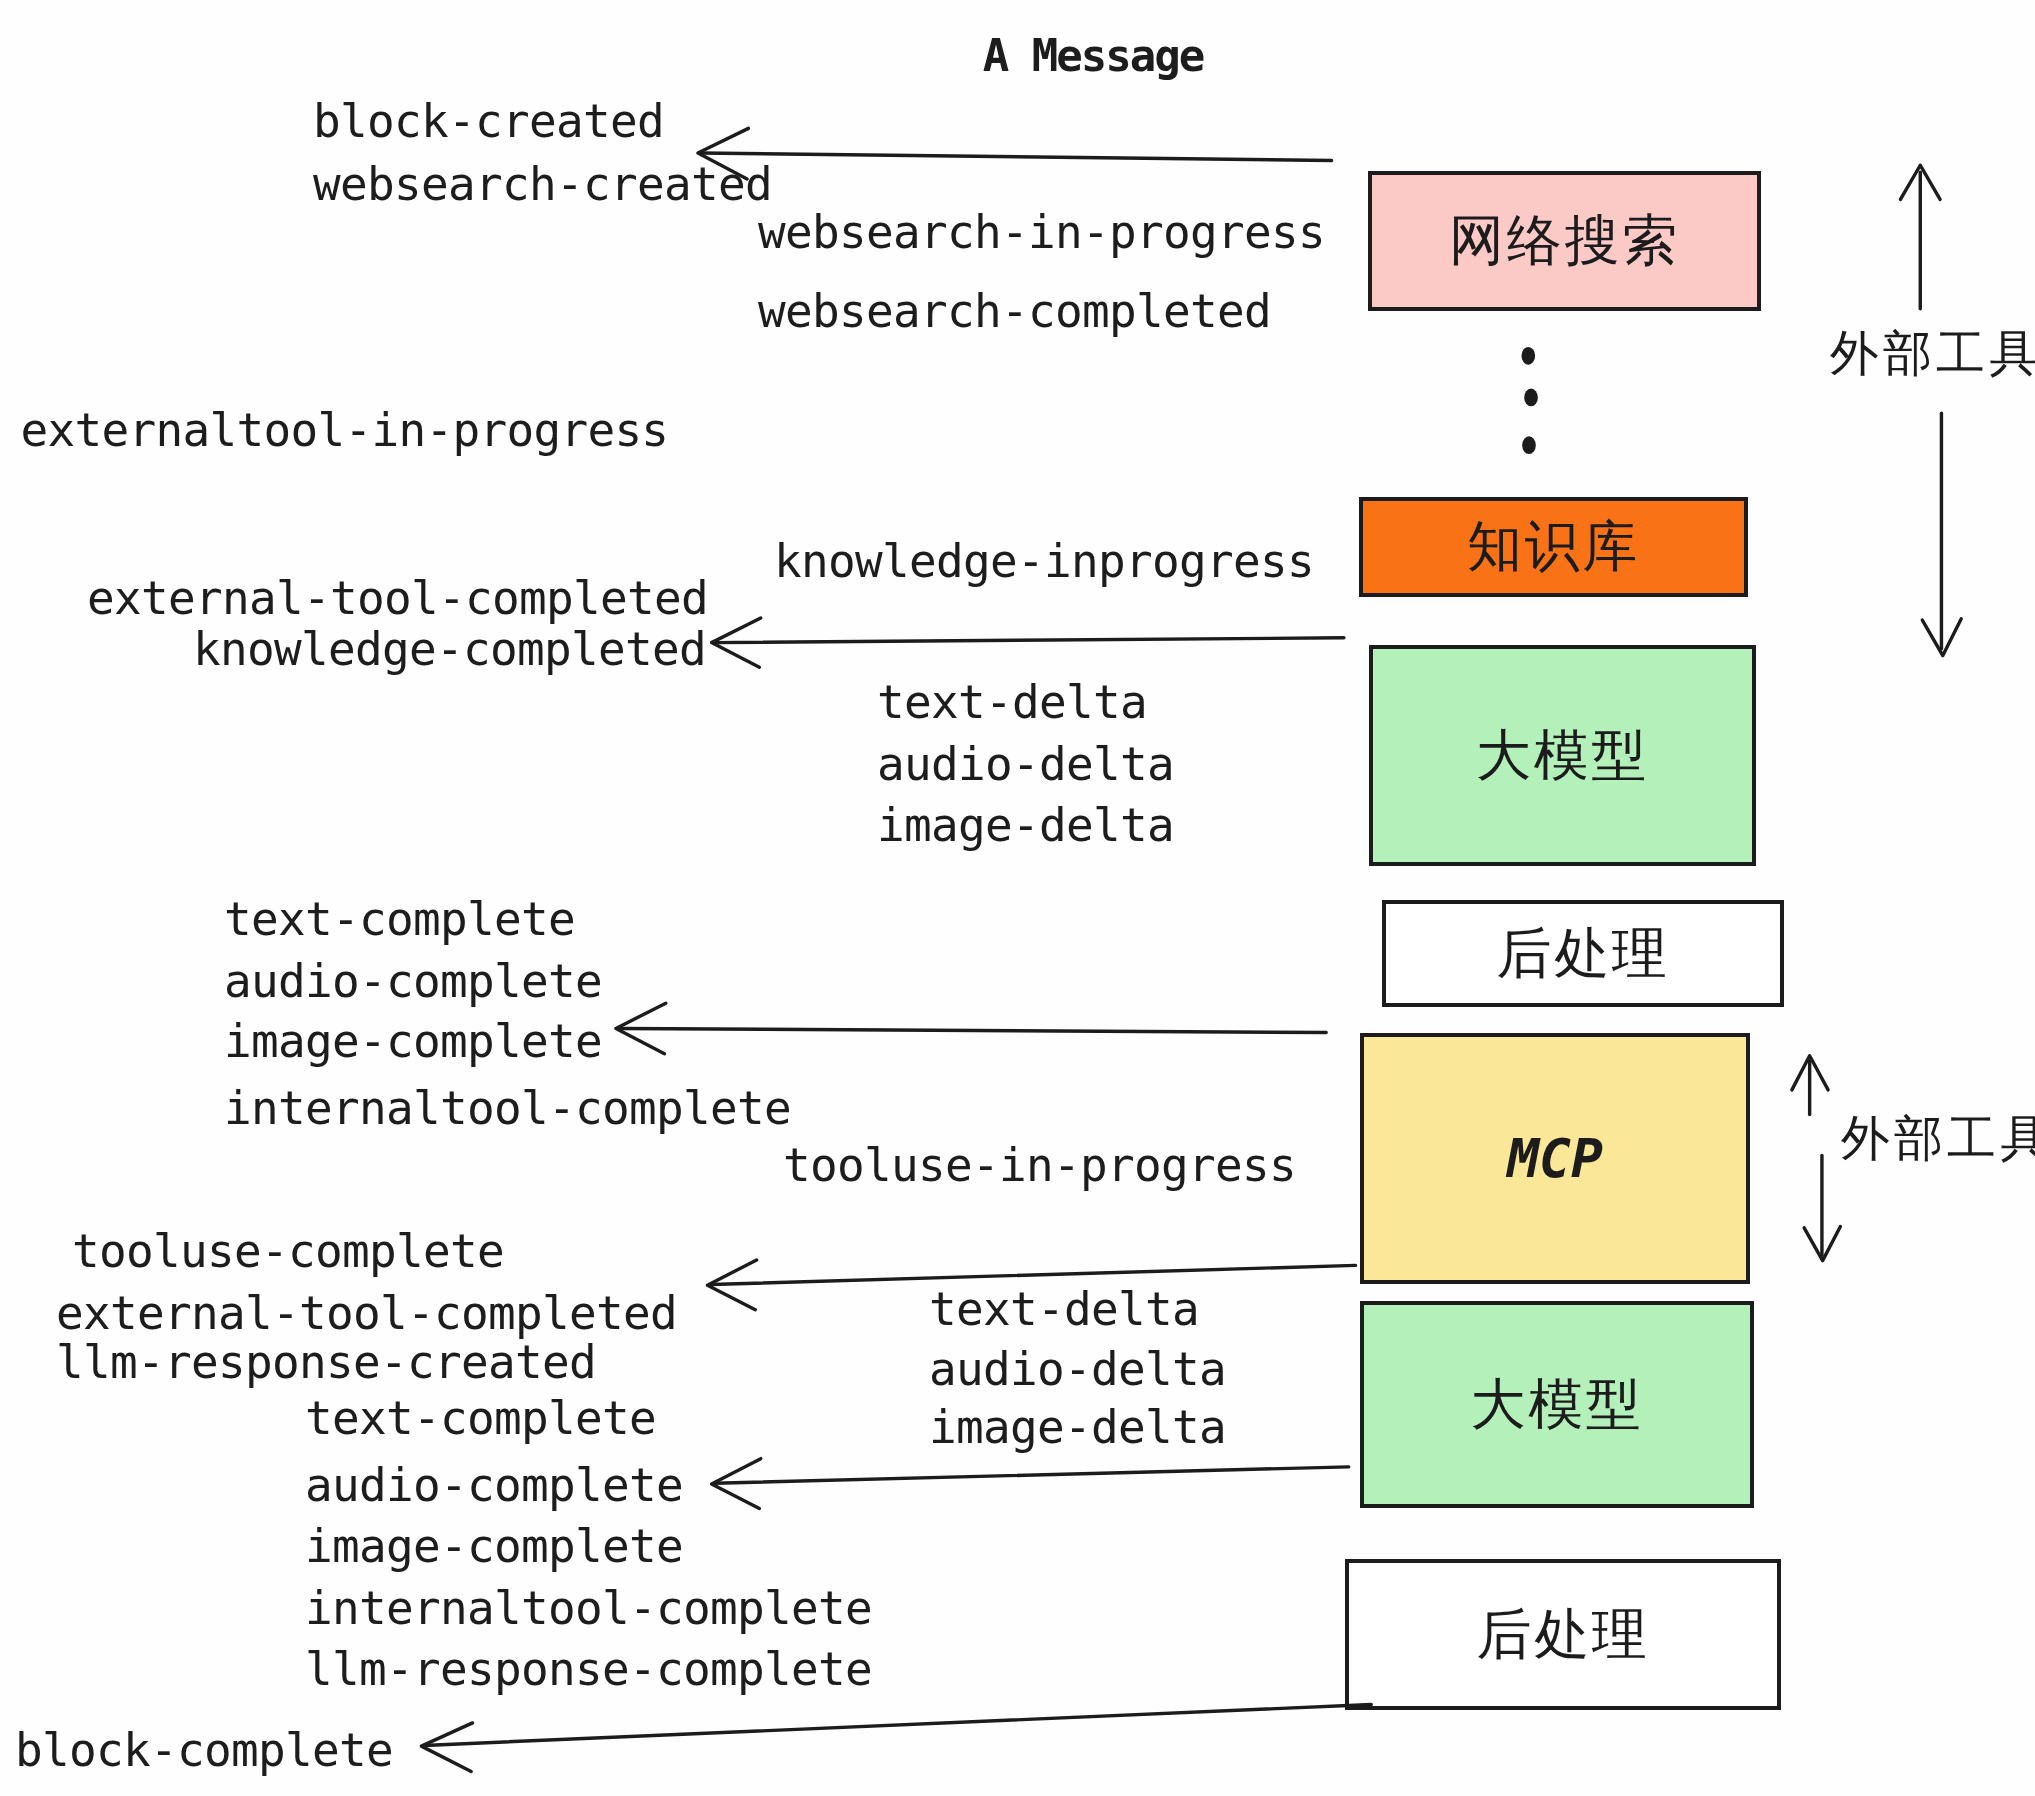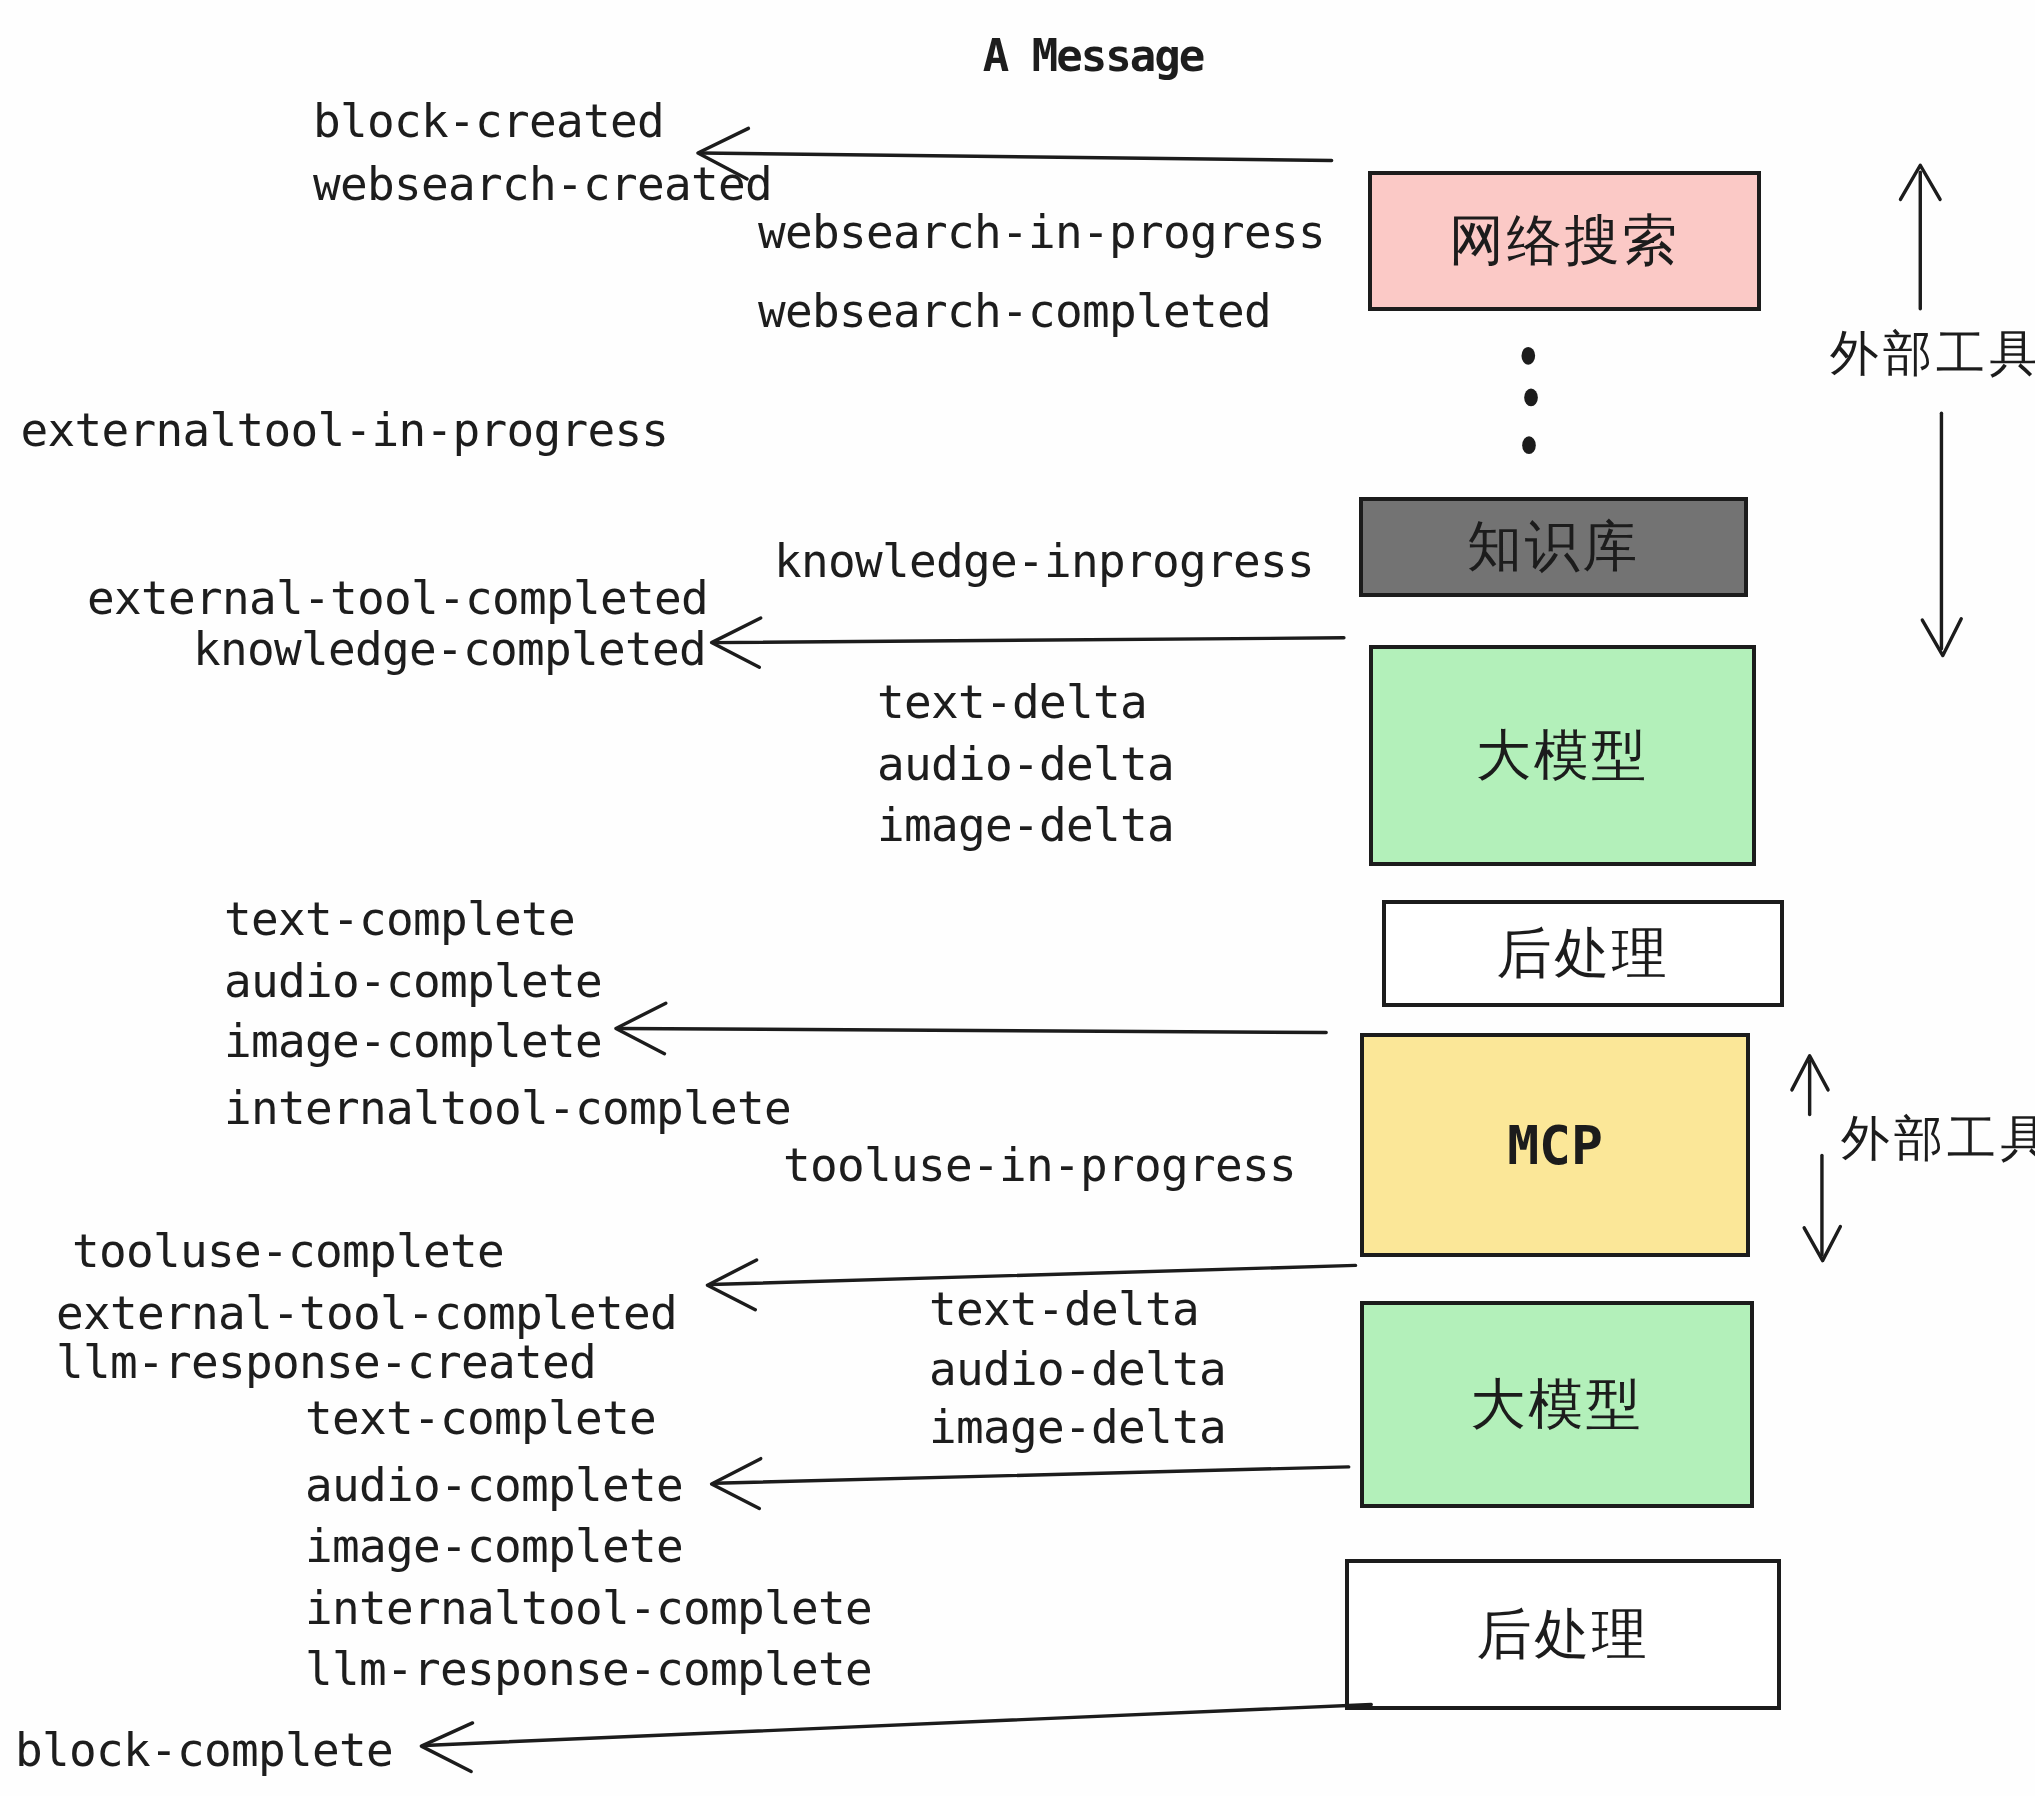--- a/index.html
+++ b/index.html
@@ -84,30 +84,30 @@
 <span class="ev" style="left:305px;top:1418px">text-complete</span>
 <span class="ev" style="left:305px;top:1485px">audio-complete</span>
 <span class="ev" style="left:305px;top:1546px">image-complete</span>
 <span class="ev" style="left:305px;top:1608px">internaltool-complete</span>
 <span class="ev" style="left:305px;top:1669px">llm-response-complete</span>
 <span class="ev" style="left:15px;top:1750px">block-complete</span>
 
 <div class="box" style="left: 1356px; top: 171px; width: 393px; height: 140px; background: rgb(251, 201, 198); margin-left: 12px;">
   <span class="lbl">网络搜索</span>
 </div>
-<div class="box" style="left: 1359px; top: 497px; width: 389px; height: 100px; background: #737373;">
+<div class="box" style="left: 1359px; top: 497px; width: 389px; height: 100px; background: #f97316;">
   <span class="lbl">知识库</span>
 </div>
 <div class="box" style="left: 1369px; top: 645px; width: 387px; height: 221px; background: rgb(179, 240, 186);">
   <span class="lbl">大模型</span>
 </div>
 <div class="box" style="left: 1382px; top: 900px; width: 402px; height: 107px; background: rgb(255, 255, 255);">
   <span class="lbl">后处理</span>
 </div>
-<div class="box" style="left: 1360px; top: 1033px; width: 390px; height: 224px; background: rgb(251, 231, 152);">
+<div class="box" style="left: 1360px; top: 1033px; width: 390px; height: 251px; background: rgb(251, 231, 152); font-style: italic;">
   <span class="lbl mono">MCP</span>
 </div>
 <div class="box" style="left: 1360px; top: 1301px; width: 394px; height: 207px; background: rgb(179, 240, 186);">
   <span class="lbl">大模型</span>
 </div>
 <div class="box" style="left: 1345px; top: 1559px; width: 436px; height: 151px; background: rgb(255, 255, 255);">
   <span class="lbl">后处理</span>
 </div>
 
 <div class="side-label" style="left:1916px;top:354px">外部工具</div>

